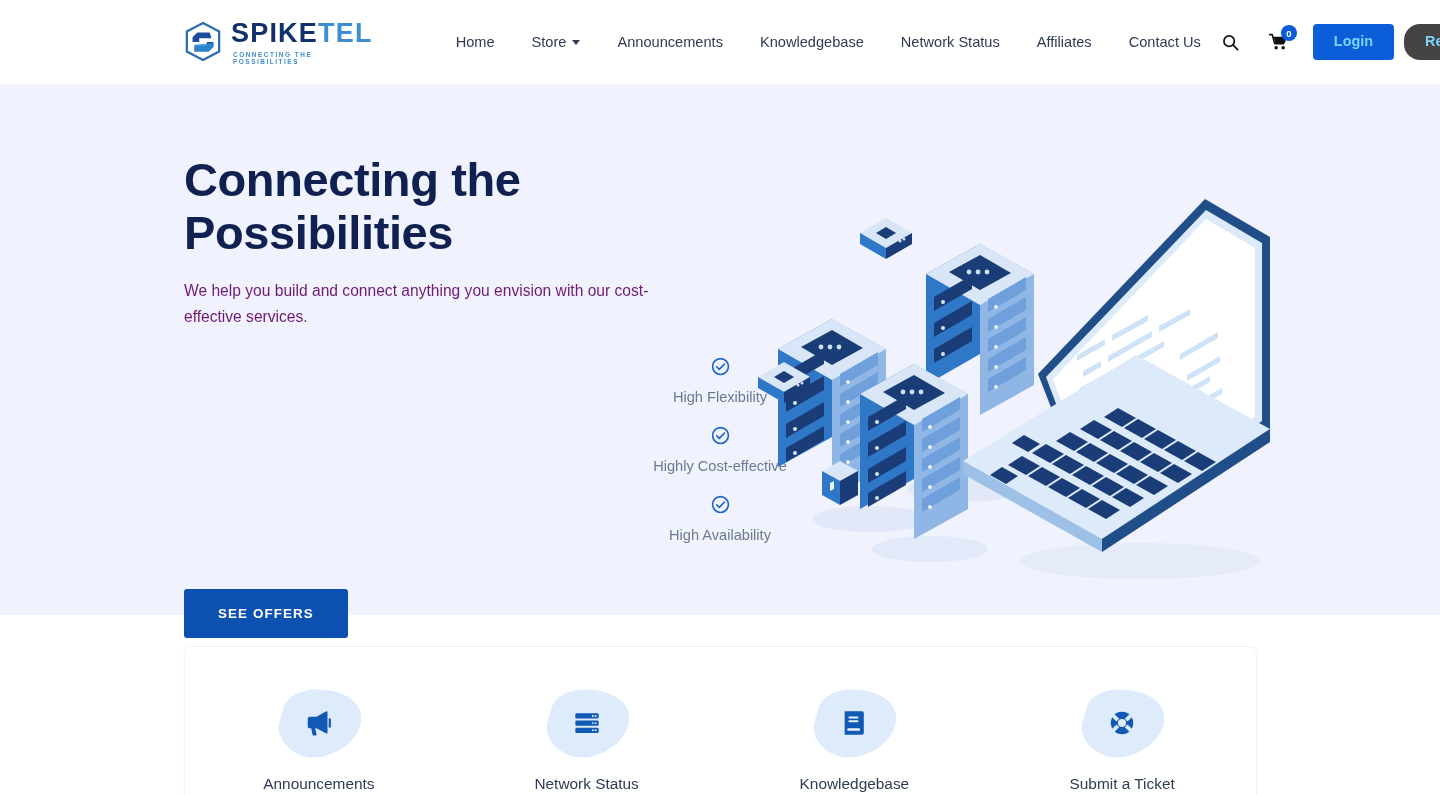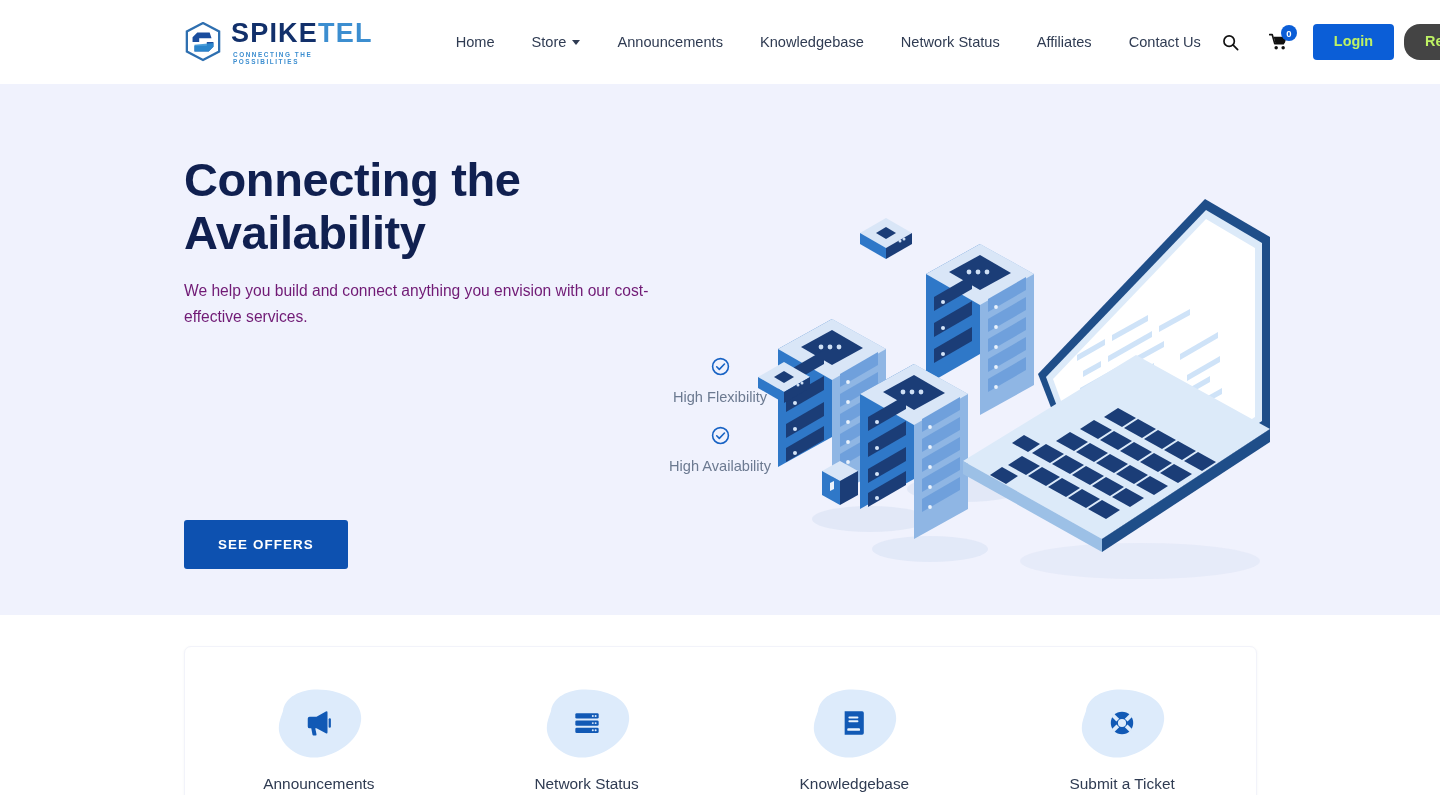--- a/index.html
+++ b/index.html
@@ -51,21 +51,21 @@
     justify-content: center; cursor: pointer; position: relative; color: #111;
   }
   .cart-badge {
     position: absolute; top: 2px; right: 1px;
     min-width: 16px; height: 16px; border-radius: 50%;
     background: #0b5ed7; color: #fff; font-size: 9.5px; font-weight: 600;
     display: flex; align-items: center; justify-content: center; padding: 0 3px;
   }
   .btn {
     font-size: 14.4px; font-weight: 600; border-radius: 4px;
-    padding: 9px 21px; cursor: pointer; border: none; color: #bef264;
+    padding: 9px 21px; cursor: pointer; border: none; color: #7dd3fc;
     font-family: "Liberation Sans", sans-serif; line-height: 1.2;
   }
   .btn-login { background: #0b5ed7; margin-left: 15px; }
   .btn-register { background: #444444; margin-left: 10px; border-radius: 16px; }
 
   
   .hero {
     background: #f0f2fd;
     height: 531px;
     position: relative;
@@ -184,32 +184,39 @@
     </div>
     <button class="btn btn-login">Login</button>
     <button class="btn btn-register">Register</button>
   </div>
 </div>
 
 <div class="hero">
 
   <h1 class="hero-title">
     <span>Connecting the</span><br>
-    <span>Availability</span>
+    <span>Possibilities</span>
   </h1>
 
   <p class="hero-sub">We help you build and connect anything you envision with our cost-effective services.</p>
 
   <div class="feat-list">
     <div class="feat-row">
       <svg class="check-icon" viewBox="0 0 24 24">
         <circle cx="12" cy="12" r="10" fill="none" stroke="#1863c4" stroke-width="2"></circle>
         <path d="M7.2 12.3 L10.5 15.6 L17 8.9" fill="none" stroke="#1863c4" stroke-width="2" stroke-linecap="round" stroke-linejoin="round"></path>
       </svg>
       <span class="feat-label">High Flexibility</span>
+    </div>
+    <div class="feat-row">
+      <svg class="check-icon" viewBox="0 0 24 24">
+        <circle cx="12" cy="12" r="10" fill="none" stroke="#1863c4" stroke-width="2"></circle>
+        <path d="M7.2 12.3 L10.5 15.6 L17 8.9" fill="none" stroke="#1863c4" stroke-width="2" stroke-linecap="round" stroke-linejoin="round"></path>
+      </svg>
+      <span class="feat-label">Highly Cost-effective</span>
     </div>
     <div class="feat-row">
       <svg class="check-icon" viewBox="0 0 24 24">
         <circle cx="12" cy="12" r="10" fill="none" stroke="#1863c4" stroke-width="2"></circle>
         <path d="M7.2 12.3 L10.5 15.6 L17 8.9" fill="none" stroke="#1863c4" stroke-width="2" stroke-linecap="round" stroke-linejoin="round"></path>
       </svg>
       <span class="feat-label">High Availability</span>
     </div>
   </div>
 

